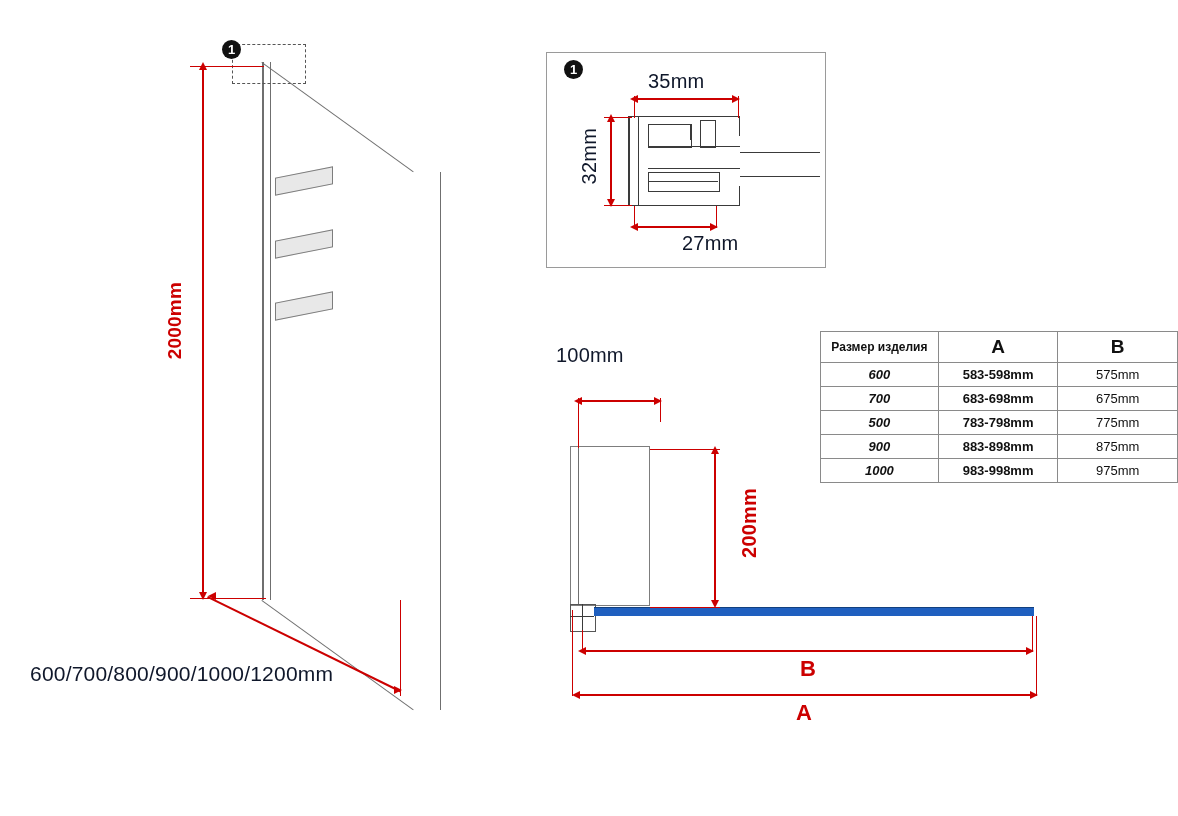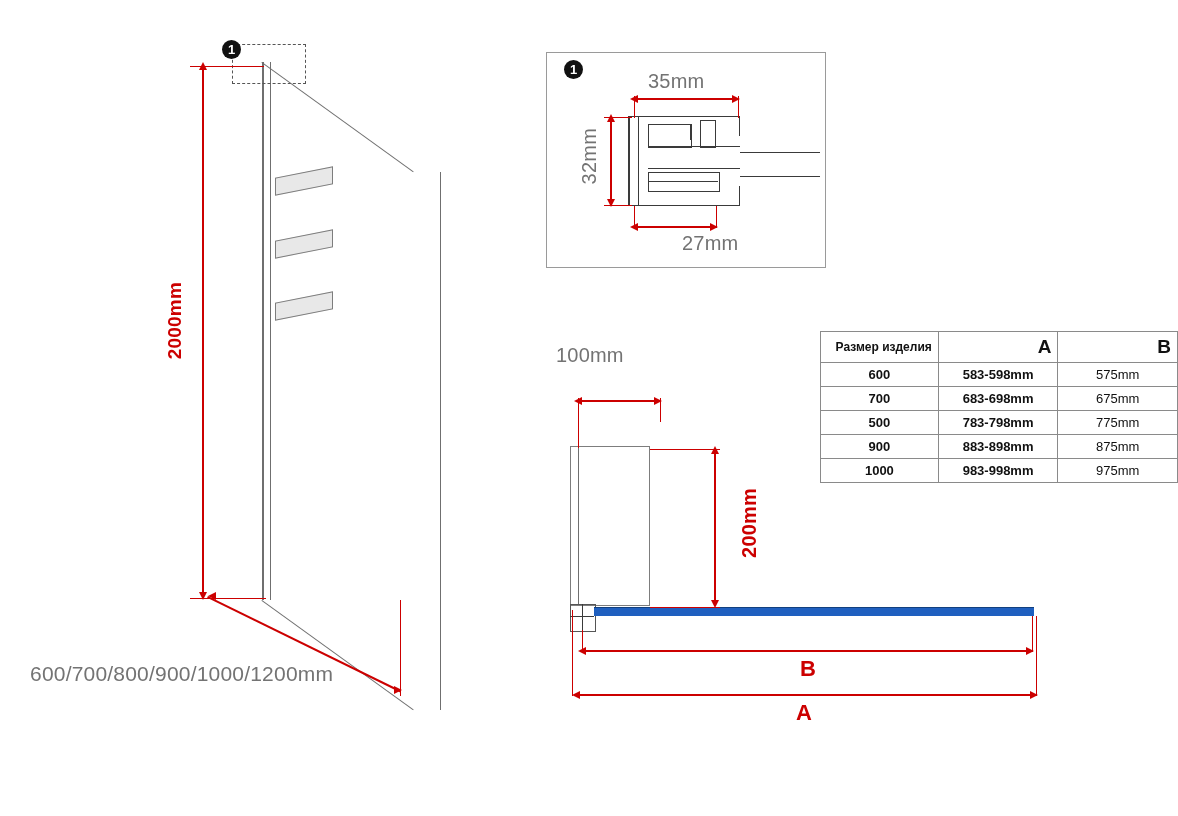--- a/index.html
+++ b/index.html
@@ -9,21 +9,21 @@
   .abs { position:absolute; }
 
   
   .gray { background:#6f6f6f; }
   .dk   { background:#3a3a3a; }
   .red  { background:#cc0000; }
   .blue { background:#1f5fbf; }
 
   .lbl { position:absolute; font-size:17px; letter-spacing:0.2px; white-space:nowrap; }
   .lbl.red { background:transparent; color:#cc0000; font-weight:bold; }
-  .lbl.blk { background:transparent; color:#737373; }
+  .lbl.blk { background:transparent; color:#0f172a; }
 
   .vert { writing-mode:vertical-rl; transform:rotate(180deg); }
 
   
   .badge { position:absolute; width:19px; height:19px; border-radius:50%;
            background:#111; color:#fff; font-size:13px; font-weight:bold;
            display:flex; align-items:center; justify-content:center; }
 
   
   .dash { position:absolute; border:1px dashed #555; }
@@ -31,24 +31,24 @@
 
   
   .model { position:absolute; left:44px; top:752px; font-size:29px; font-weight:bold;
            letter-spacing:0.5px; color:#111; }
 
   
   table.sizes { position:absolute; left:820px; top:331px; border-collapse:collapse;
                 font-size:13px; }
   table.sizes th, table.sizes td { border:1px solid #8a8a8a; padding:4px 6px;
                 text-align:center; color:#111; }
-  table.sizes th { font-weight:bold;text-align:right; }
+  table.sizes th { font-weight:bold; }
   table.sizes th.hdr-small { font-size:12px; font-weight:bold; line-height:1.25; }
   table.sizes th.big { font-size:19px; }
-  table.sizes td.c0 { width:106px; font-weight:bold; font-size:13px; }
+  table.sizes td.c0 { width:106px; font-weight:bold; font-size:13px;font-style:italic; }
   table.sizes td.c1 { width:108px; font-weight:bold; font-size:13px;text-align:center; }
   table.sizes td.c2 { width:108px; font-size:13px; }
 
   
   .ah { position:absolute; width:0; height:0; }
   .ah-l { border-top:4px solid transparent; border-bottom:4px solid transparent; border-right:8px solid #cc0000; }
   .ah-r { border-top:4px solid transparent; border-bottom:4px solid transparent; border-left:8px solid #cc0000; }
   .ah-u { border-left:4px solid transparent; border-right:4px solid transparent; border-bottom:8px solid #cc0000; }
   .ah-d { border-left:4px solid transparent; border-right:4px solid transparent; border-top:8px solid #cc0000; }
 

